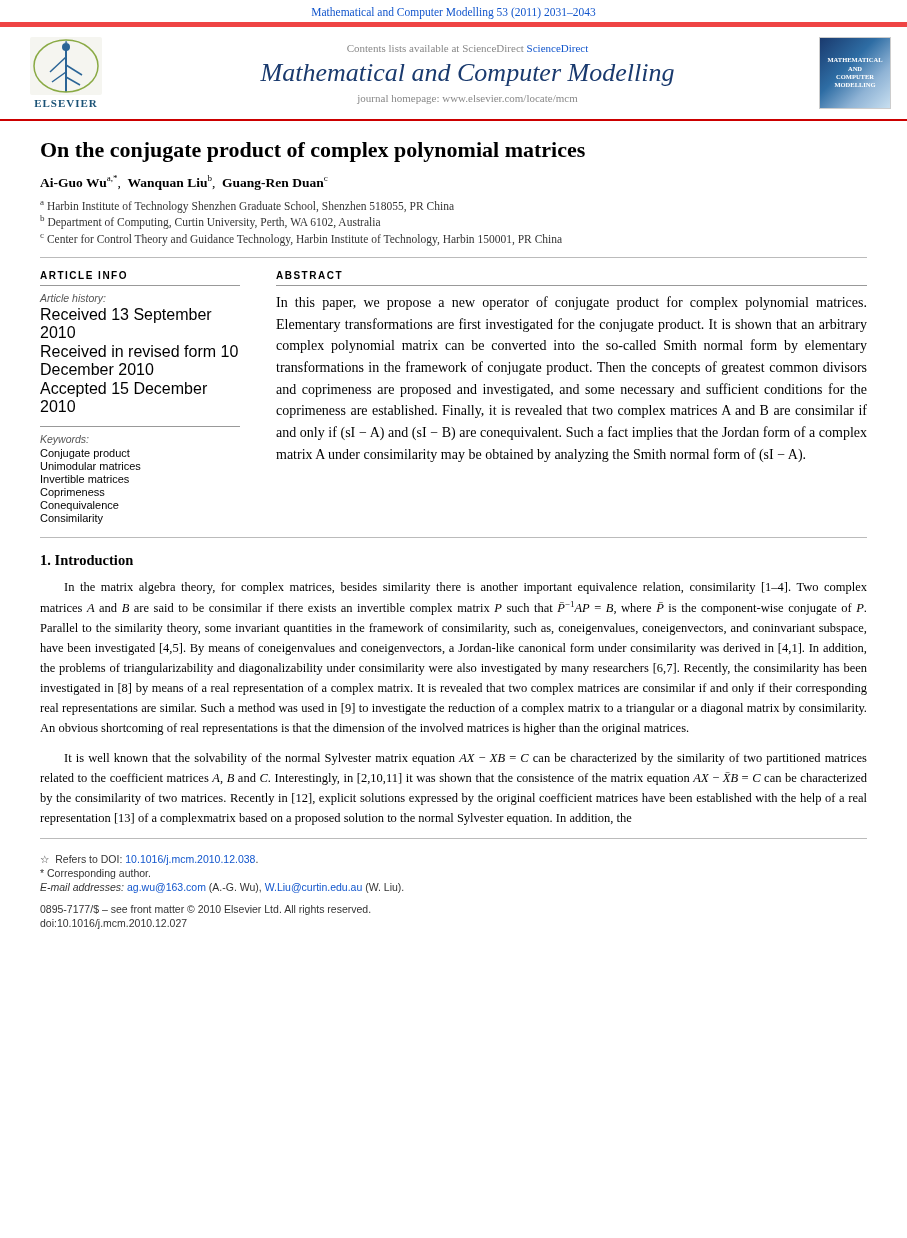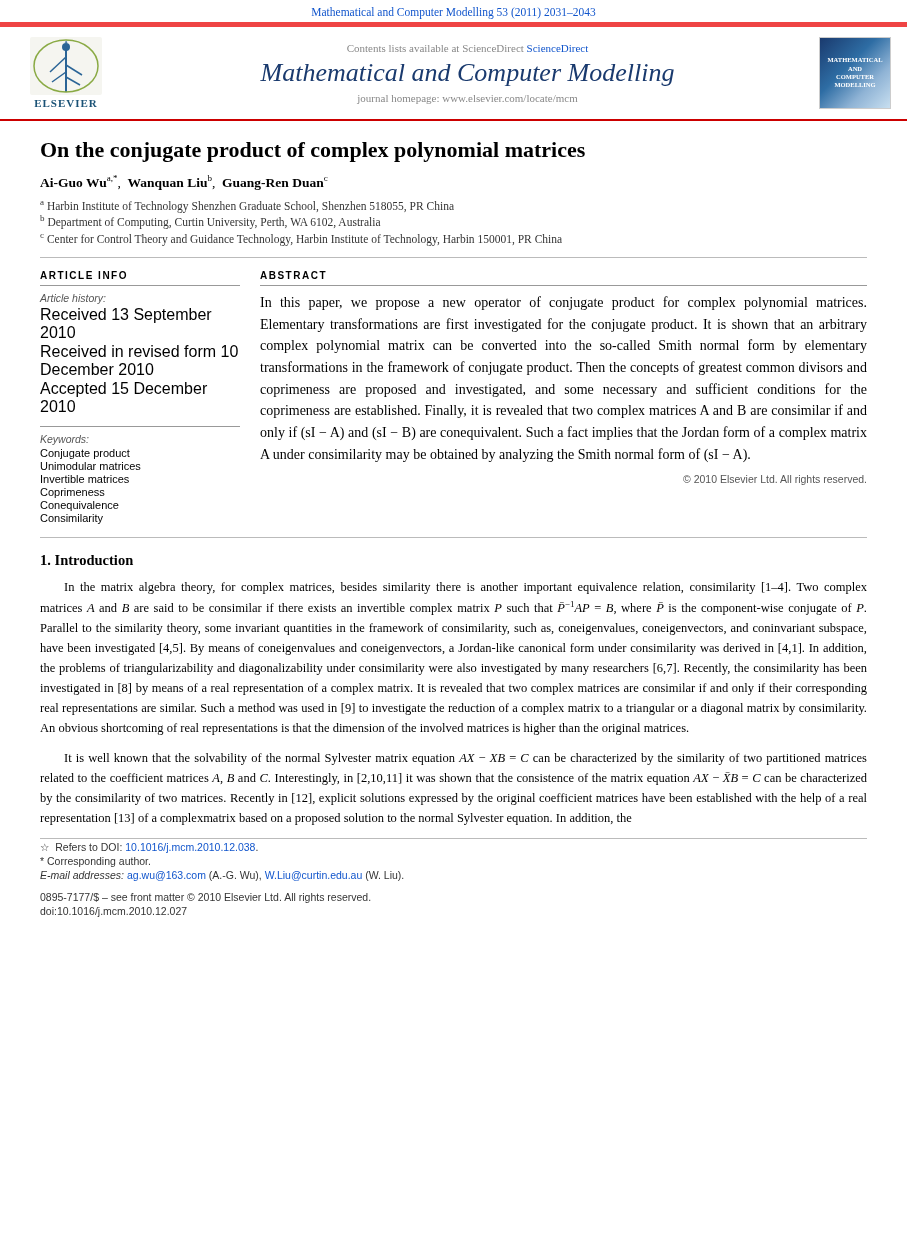--- a/index.html
+++ b/index.html
@@ -134,21 +134,21 @@
 
     .divider {
       border: none;
       border-top: 1px solid #bbb;
       margin: 12px 0;
     }
 
     
     .two-col {
       display: flex;
-      gap: 20px;
+      gap: 36px;
       margin-bottom: 0;
     }
     .left-col {
       width: 200px;
       flex-shrink: 0;
     }
     .right-col {
       flex: 1;
     }
 
@@ -219,21 +219,21 @@
     }
     .body-paragraph .indent {
       text-indent: 24px;
       display: block;
     }
 
     
     .footnote-area {
       border-top: 1px solid #bbb;
       margin-top: 0;
-      padding-top: 2px;
+      padding-top: 14px;
     }
     .footnote-line {
       font-size: 10.5px;
       color: #333;
       margin-bottom: 2px;
       font-family: Arial, sans-serif;
     }
     .footnote-line a, .footnote-line span.link {
       color: #1155cc;
     }
@@ -324,21 +324,20 @@
         <div class="keyword-item">Coprimeness</div>
         <div class="keyword-item">Conequivalence</div>
         <div class="keyword-item">Consimilarity</div>
       </div>
     </div>
 
     <div class="right-col">
       <div class="section-label">ABSTRACT</div>
       <hr class="article-info-divider">
       <div class="abstract-text">In this paper, we propose a new operator of conjugate product for complex polynomial matrices. Elementary transformations are first investigated for the conjugate product. It is shown that an arbitrary complex polynomial matrix can be converted into the so-called Smith normal form by elementary transformations in the framework of conjugate product. Then the concepts of greatest common divisors and coprimeness are proposed and investigated, and some necessary and sufficient conditions for the coprimeness are established. Finally, it is revealed that two complex matrices A and B are consimilar if and only if (sI − A) and (sI − B) are conequivalent. Such a fact implies that the Jordan form of a complex matrix A under consimilarity may be obtained by analyzing the Smith normal form of (sI − A).</div>
-      <div class="copyright">© 2010 Elsevier Ltd. All rights reserved.</div>
     </div>
   </div>
 
   <hr class="divider">
 
   <div class="section-heading">1. Introduction</div>
 
   <div class="body-paragraph">
     <span class="indent">In the matrix algebra theory, for complex matrices, besides similarity there is another important equivalence relation, consimilarity [1–4]. Two complex matrices <em>A</em> and <em>B</em> are said to be consimilar if there exists an invertible complex matrix <em>P</em> such that <em>P̄</em><sup>−1</sup><em>AP</em> = <em>B</em>, where <em>P̄</em> is the component-wise conjugate of <em>P</em>. Parallel to the similarity theory, some invariant quantities in the framework of consimilarity, such as, coneigenvalues, coneigenvectors, and coninvariant subspace, have been investigated [4,5]. By means of coneigenvalues and coneigenvectors, a Jordan-like canonical form under consimilarity was derived in [4,1]. In addition, the problems of triangularizability and diagonalizability under consimilarity were also investigated by many researchers [6,7]. Recently, the consimilarity has been investigated in [8] by means of a real representation of a complex matrix. It is revealed that two complex matrices are consimilar if and only if their corresponding real representations are similar. Such a method was used in [9] to investigate the reduction of a complex matrix to a triangular or a diagonal matrix by consimilarity. An obvious shortcoming of real representations is that the dimension of the involved matrices is higher than the original matrices.</span>
   </div>

